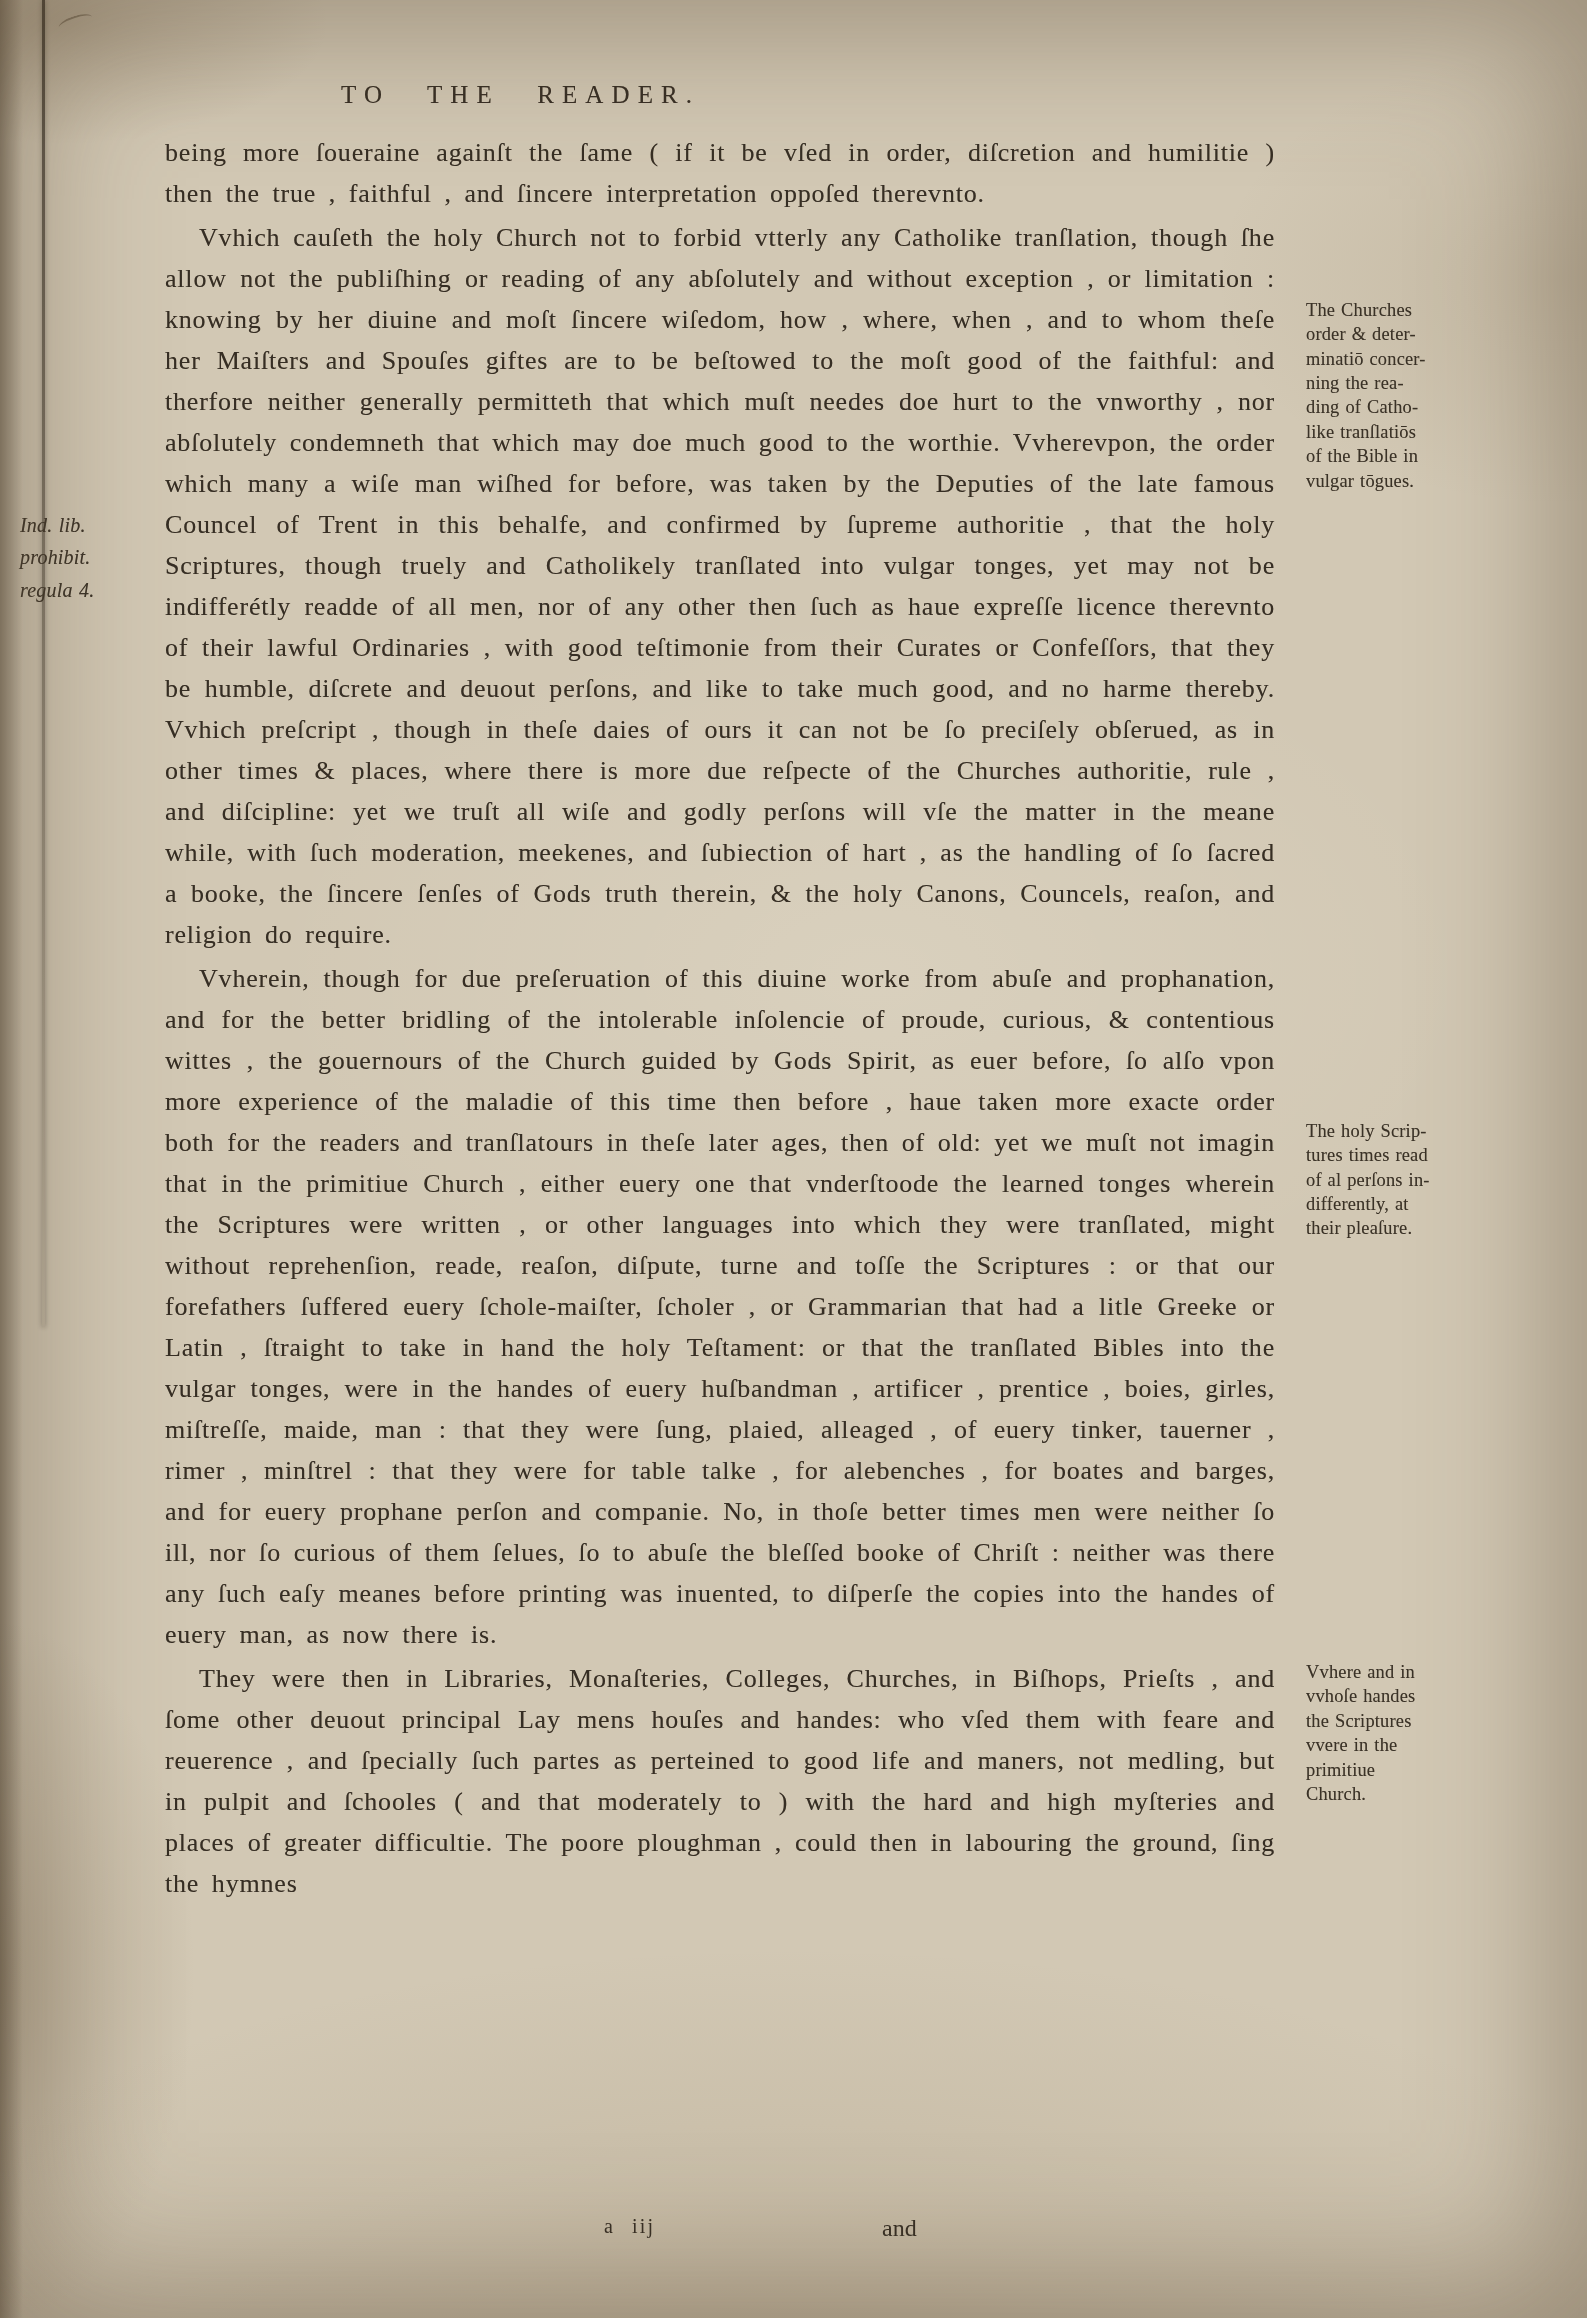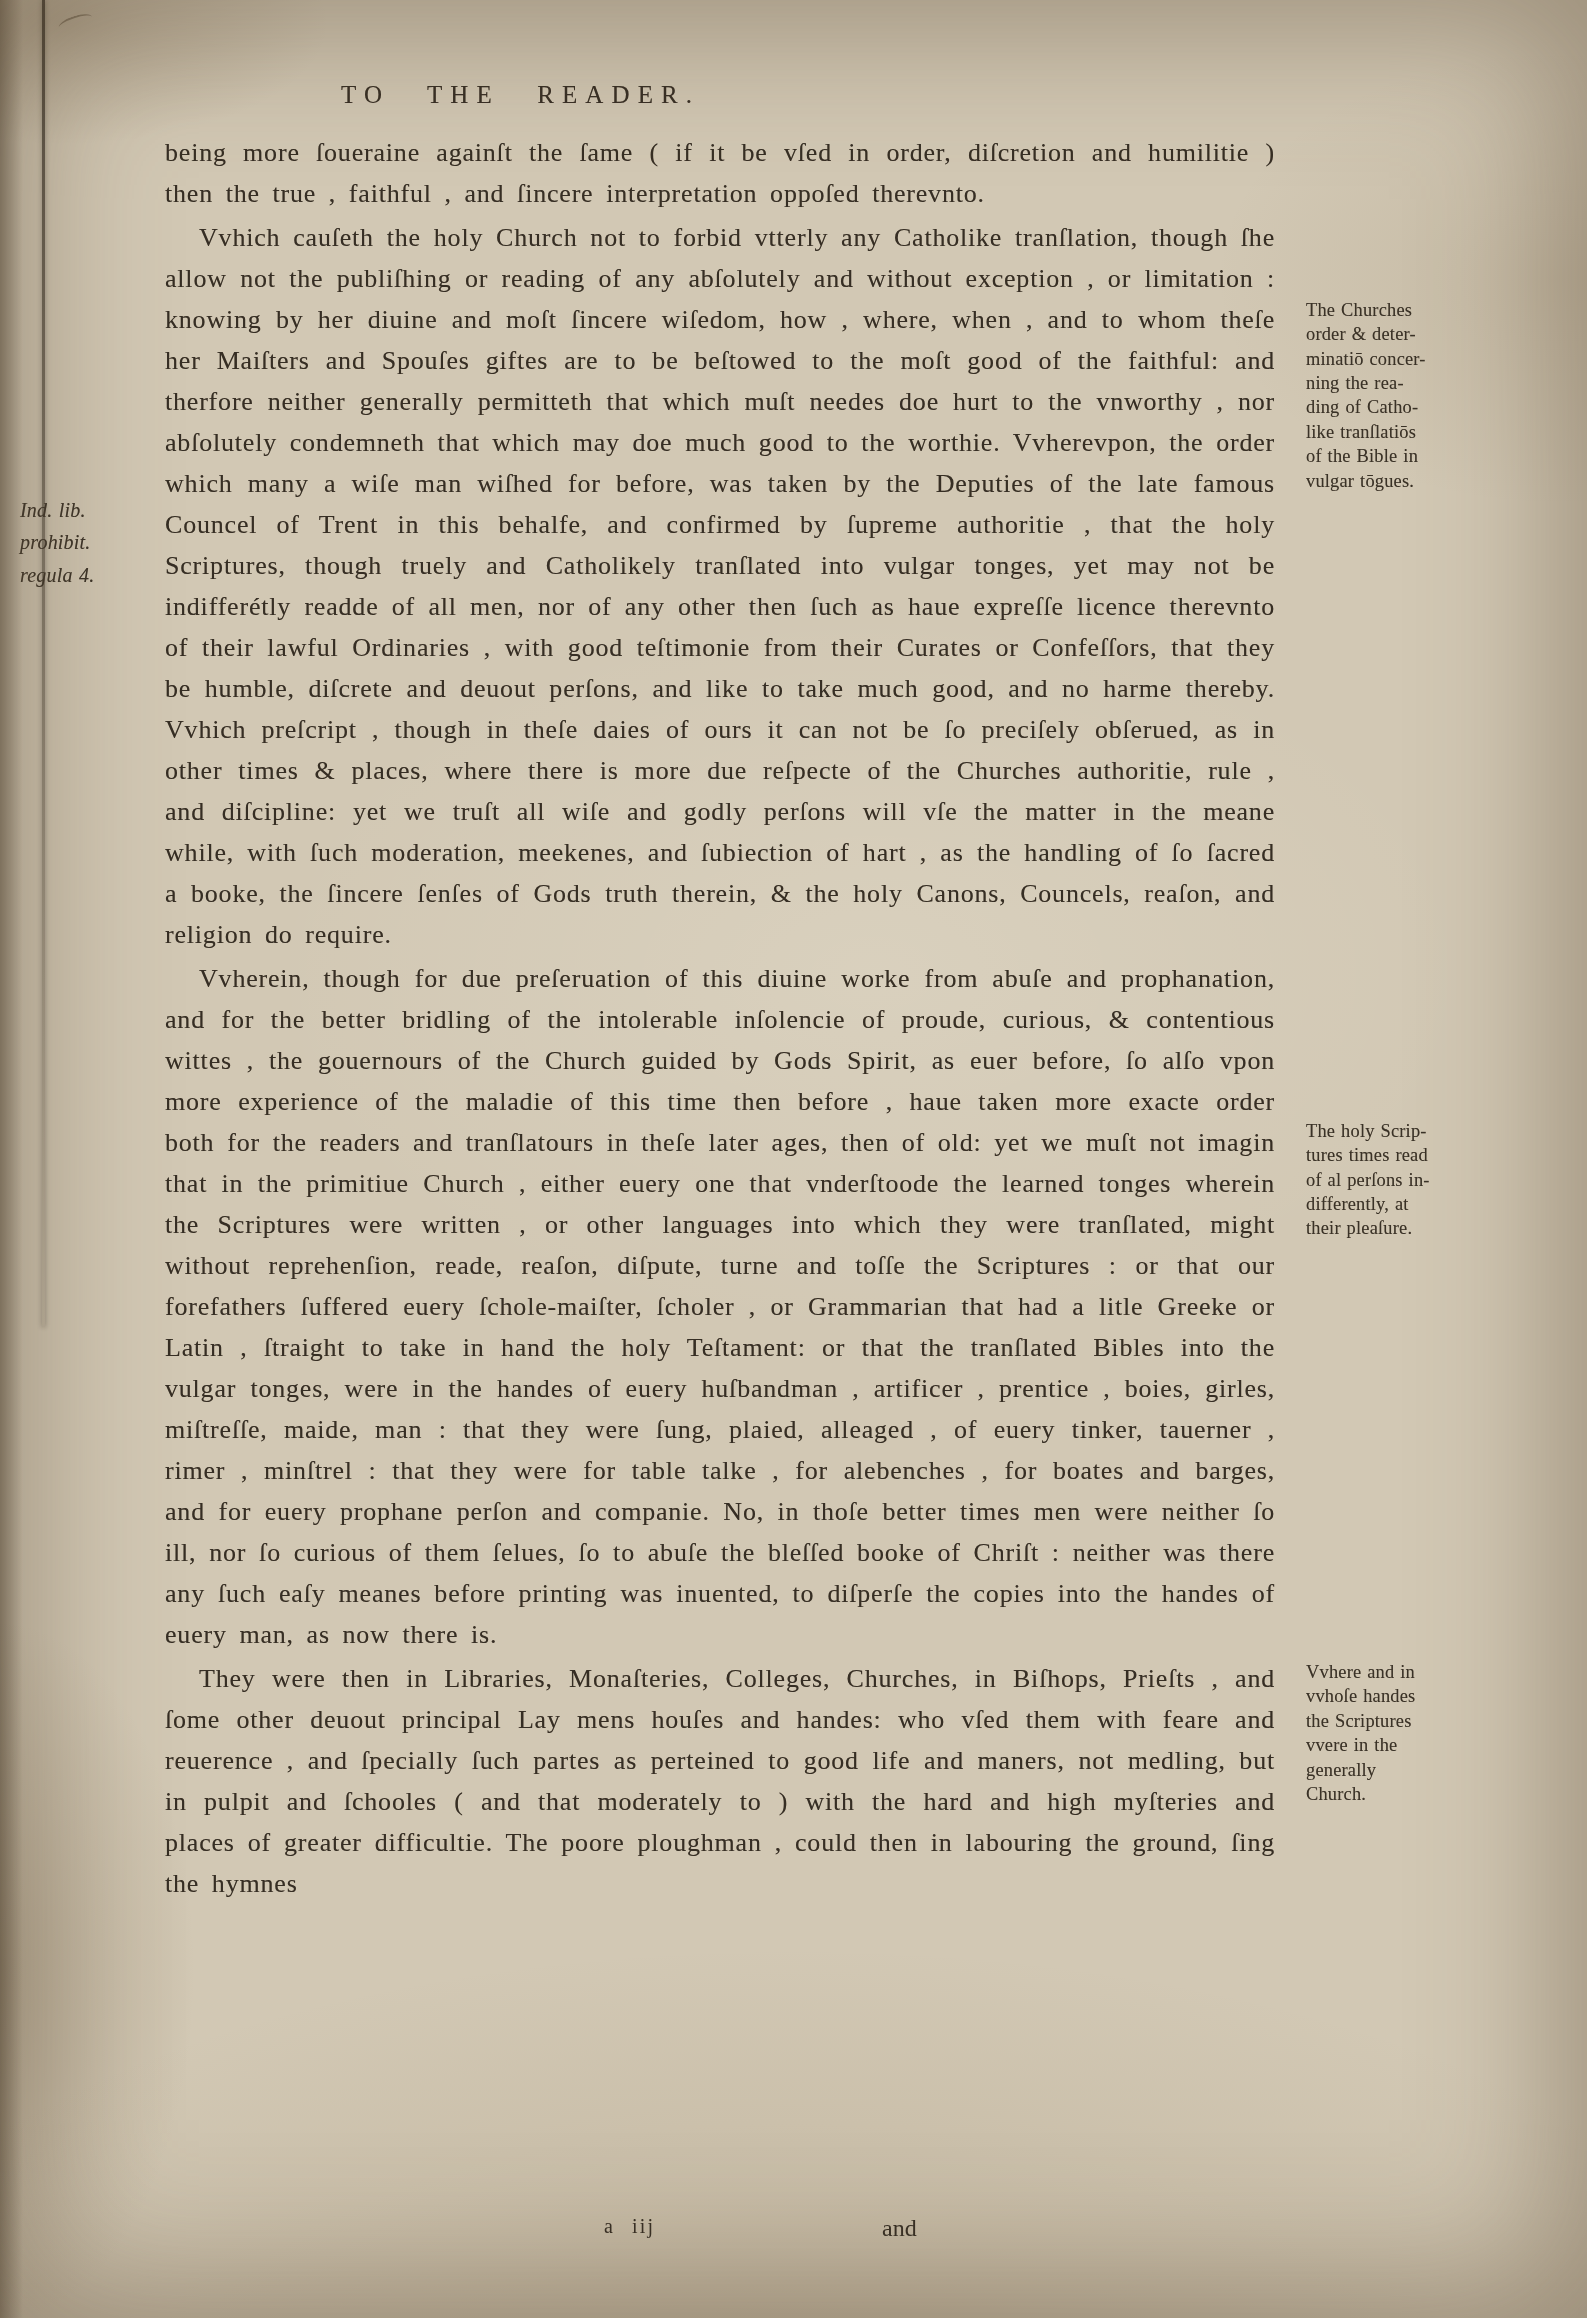--- a/index.html
+++ b/index.html
@@ -63,21 +63,21 @@
     white-space: pre-line;
     text-align: left; text-indent: 0;
     color: #3a3227;
   }
   .margin-note.left-note {
     left: -142px; width: 133px;
     font-style: italic;
     font-size: 20px; line-height: 32.5px;
   }
   .note-1 { top: 81px; }
-  .note-left { top: 277px; }
+  .note-left { top: 292px; }
   .note-2 { top: 161px; }
   .note-3 { top: 2.2px; }
   .signature-mark {
     position: absolute; left: 604px; top: 2215px;
     color: #362e24; font-size: 20px; letter-spacing: 2.2px; word-spacing: 9.7px;
   }
   .catchword {
     position: absolute; left: 882px; top: 2215px;
     color: #362e24; font-size: 24px;
   }
@@ -120,21 +120,21 @@
 differently, at
 their pleaſure.</aside>
     </div>
 
     <div class="para-block">
       <p class="para">They were then in Libraries, Monaſteries, Colleges, Churches, in Biſhops, Prieſts , and ſome other deuout principal Lay mens houſes and handes: who vſed them with feare and reuerence , and ſpecially ſuch partes as perteined to good life and maners, not medling, but in pulpit and ſchooles ( and that moderately to ) with the hard and high myſteries and places of greater difficultie. The poore ploughman , could then in labouring the ground, ſing the hymnes</p>
       <aside class="margin-note note-3">Vvhere and in
 vvhoſe handes
 the Scriptures
 vvere in the
-generally
+primitiue
 Church.</aside>
     </div>
 
   </div>
 
   <div class="signature-mark">a iij</div>
   <div class="catchword">and</div>
 
   <div class="vignette"></div>
 

